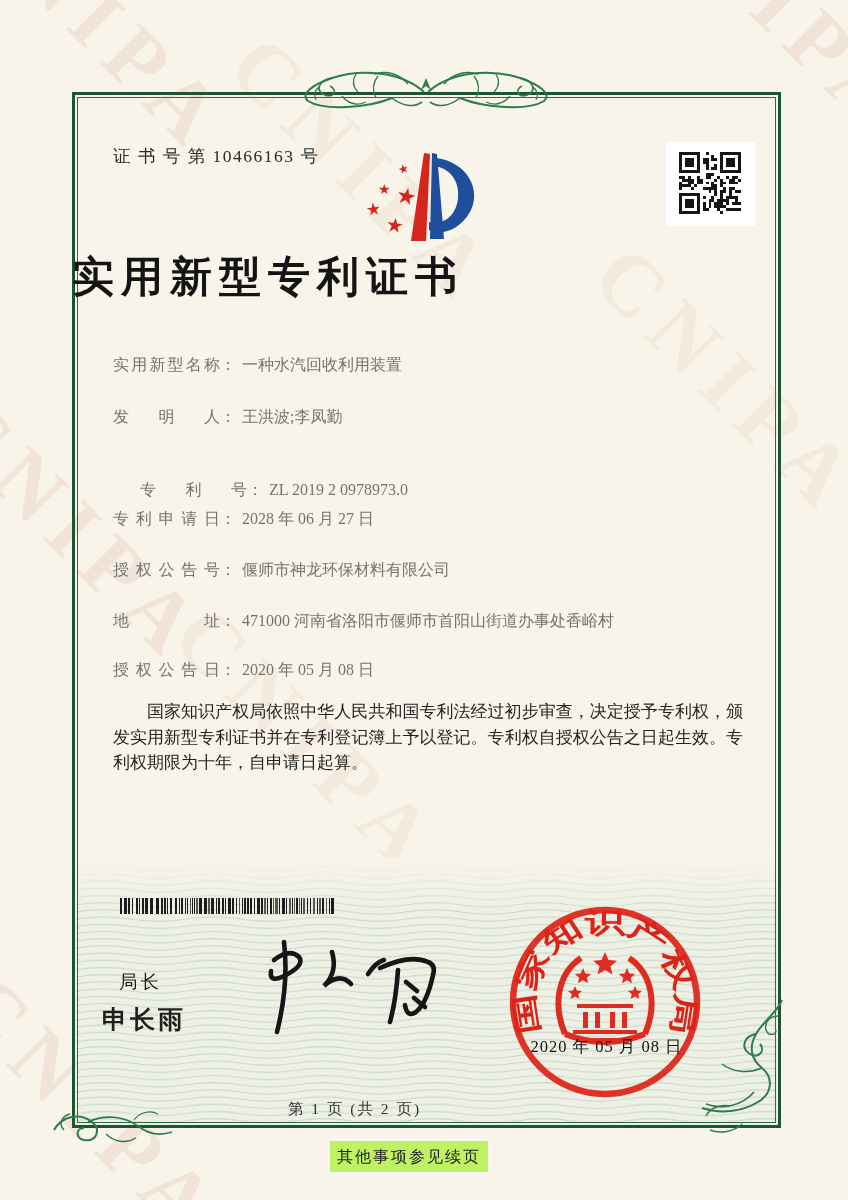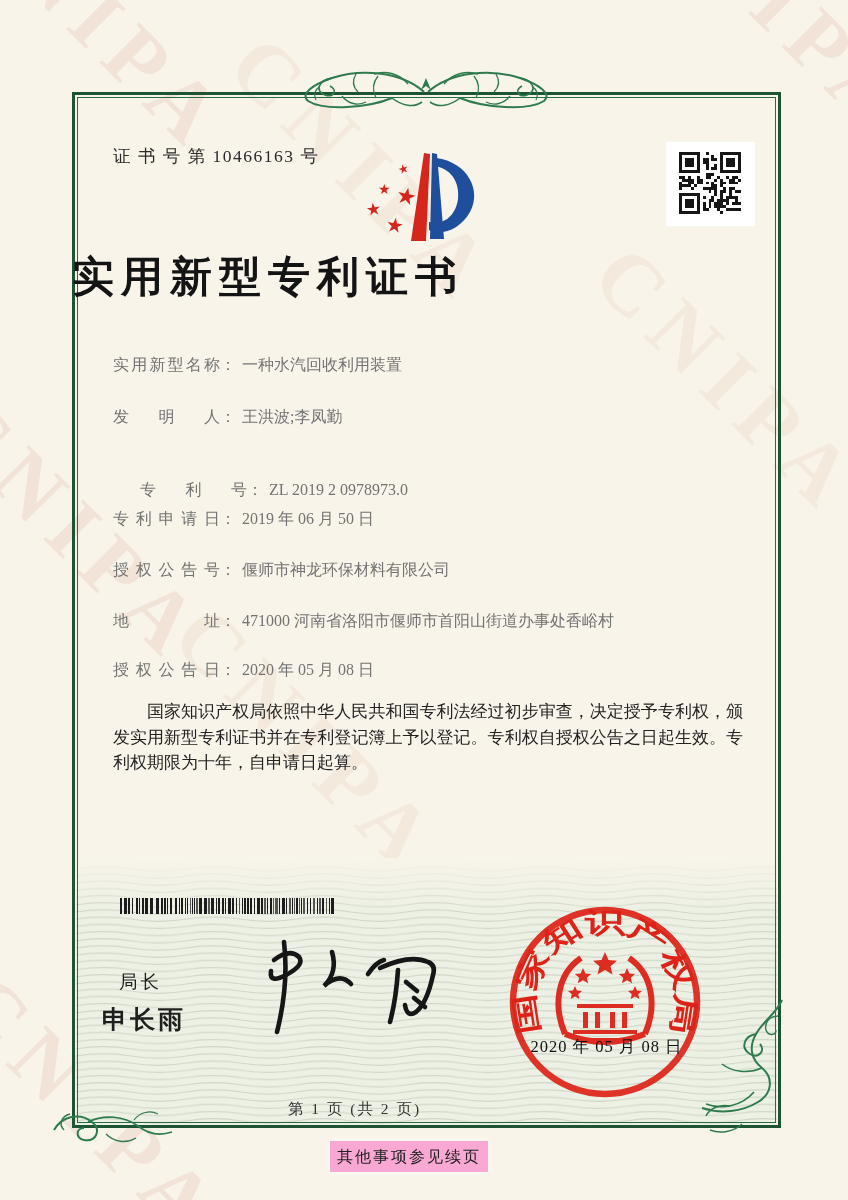--- a/index.html
+++ b/index.html
@@ -59,21 +59,21 @@
     letter-spacing:3px; z-index:5; }
   .signer-name { position:absolute; left:102px; top:1003px; font-size:25px;
     letter-spacing:3px; z-index:5;font-weight:bold; }
   .signature { position:absolute; left:246px; top:938px; z-index:6; }
   .seal { position:absolute; left:505px; top:902px; width:200px; height:200px; z-index:6; }
   .seal-date { position:absolute; left:514px; top:1036px; width:185px; text-align:center;
     font-size:16.5px; letter-spacing:1px; color:#111; z-index:7; white-space:nowrap; }
   .page-info { position:absolute; left:72px; top:1099px; width:565px; text-align:center;
     font-size:15.5px; letter-spacing:2px; color:#333; z-index:5; }
   .continuation { position:absolute; left:330px; top:1141px; width:158px; height:31px;
-    background:#f9a8d4; text-align:center; line-height:31px; font-size:16px;
+    background:#bef264; text-align:center; line-height:31px; font-size:16px;
     letter-spacing:2px; color:#222; z-index:5; box-shadow:0 0 6px rgba(255,255,255,.9); }
 </style>
 </head>
 <body>
 
 <div class="wm" style="left:-72px; top:-32px;">CNIPA</div>
 <div class="wm faint" style="left:196px; top:120px;">CNIPA</div>
 <div class="wm" style="left:610px; top:-48px;">CNIPA</div>
 <div class="wm faint" style="left:560px; top:330px;">CNIPA</div>
 <div class="wm" style="left:-95px; top:478px;">CNIPA</div>
@@ -282,21 +282,21 @@
 <div class="field-row" style="top:355px;">
   <span class="field-label">实用新型名称</span><span>：</span><span class="field-value">一种水汽回收利用装置</span>
 </div>
 <div class="field-row" style="top:407px;">
   <span class="field-label">发明人</span><span>：</span><span class="field-value">王洪波;李凤勤</span>
 </div>
 <div class="field-row" style="top:480px;margin-left:27px;">
   <span class="field-label">专利号</span><span>：</span><span class="field-value">ZL 2019 2 0978973.0</span>
 </div>
 <div class="field-row" style="top:509px;">
-  <span class="field-label">专利申请日</span><span>：</span><span class="field-value">2019 年 06 月 50 日</span>
+  <span class="field-label">专利申请日</span><span>：</span><span class="field-value">2028 年 06 月 27 日</span>
 </div>
 <div class="field-row" style="top:560px;">
   <span class="field-label">授权公告号</span><span>：</span><span class="field-value">偃师市神龙环保材料有限公司</span>
 </div>
 <div class="field-row" style="top:611px;">
   <span class="field-label">地址</span><span>：</span><span class="field-value">471000 河南省洛阳市偃师市首阳山街道办事处香峪村</span>
 </div>
 <div class="field-row" style="top:660px;">
   <span class="field-label">授权公告日</span><span>：</span><span class="field-value">2020 年 05 月 08 日</span>
 </div>

